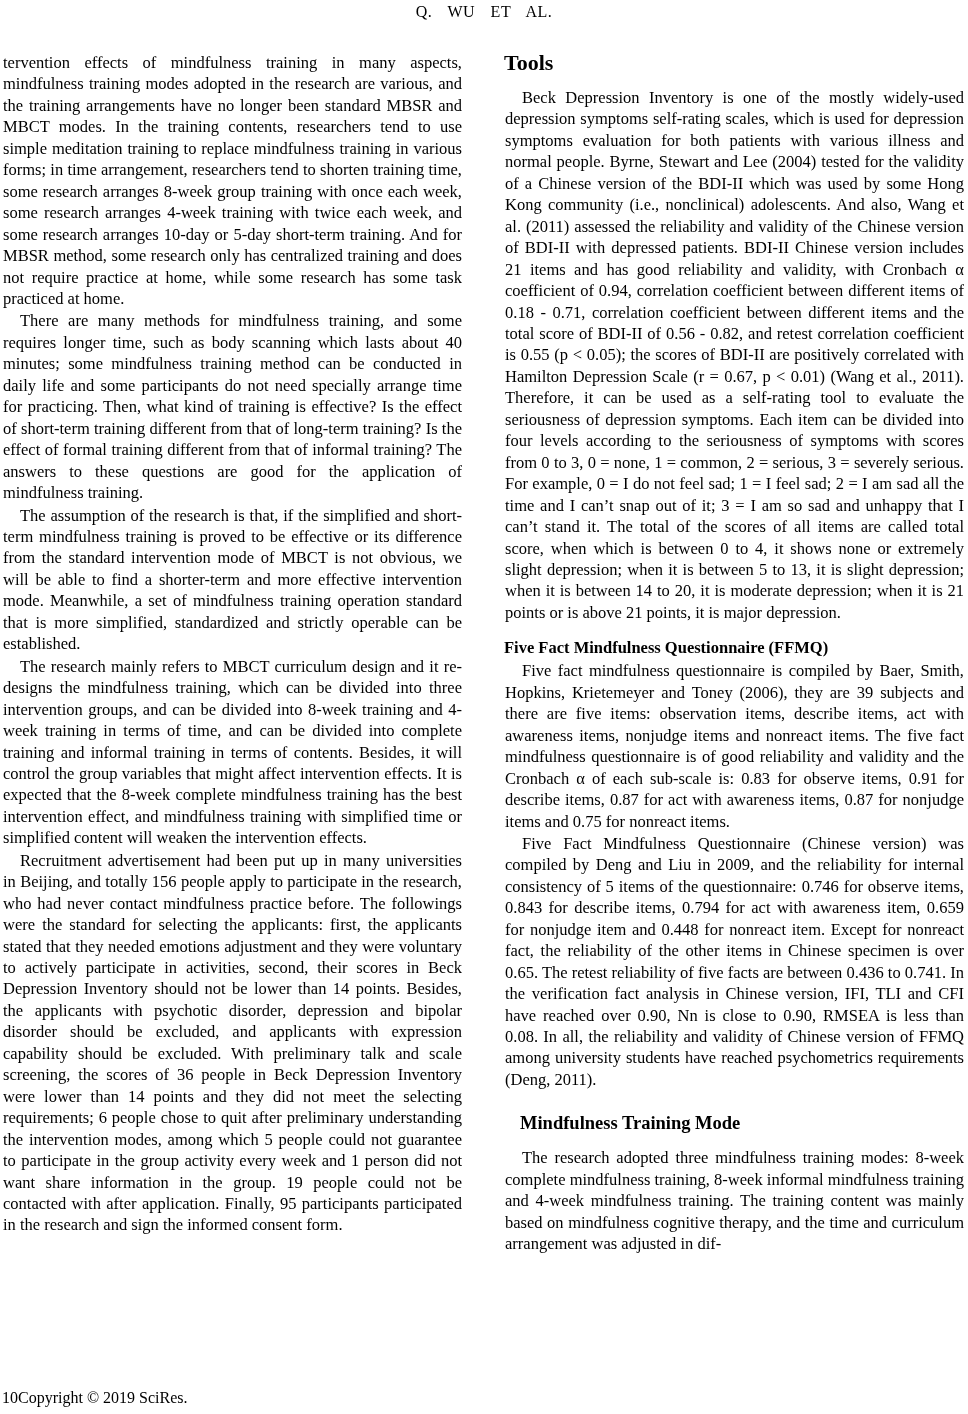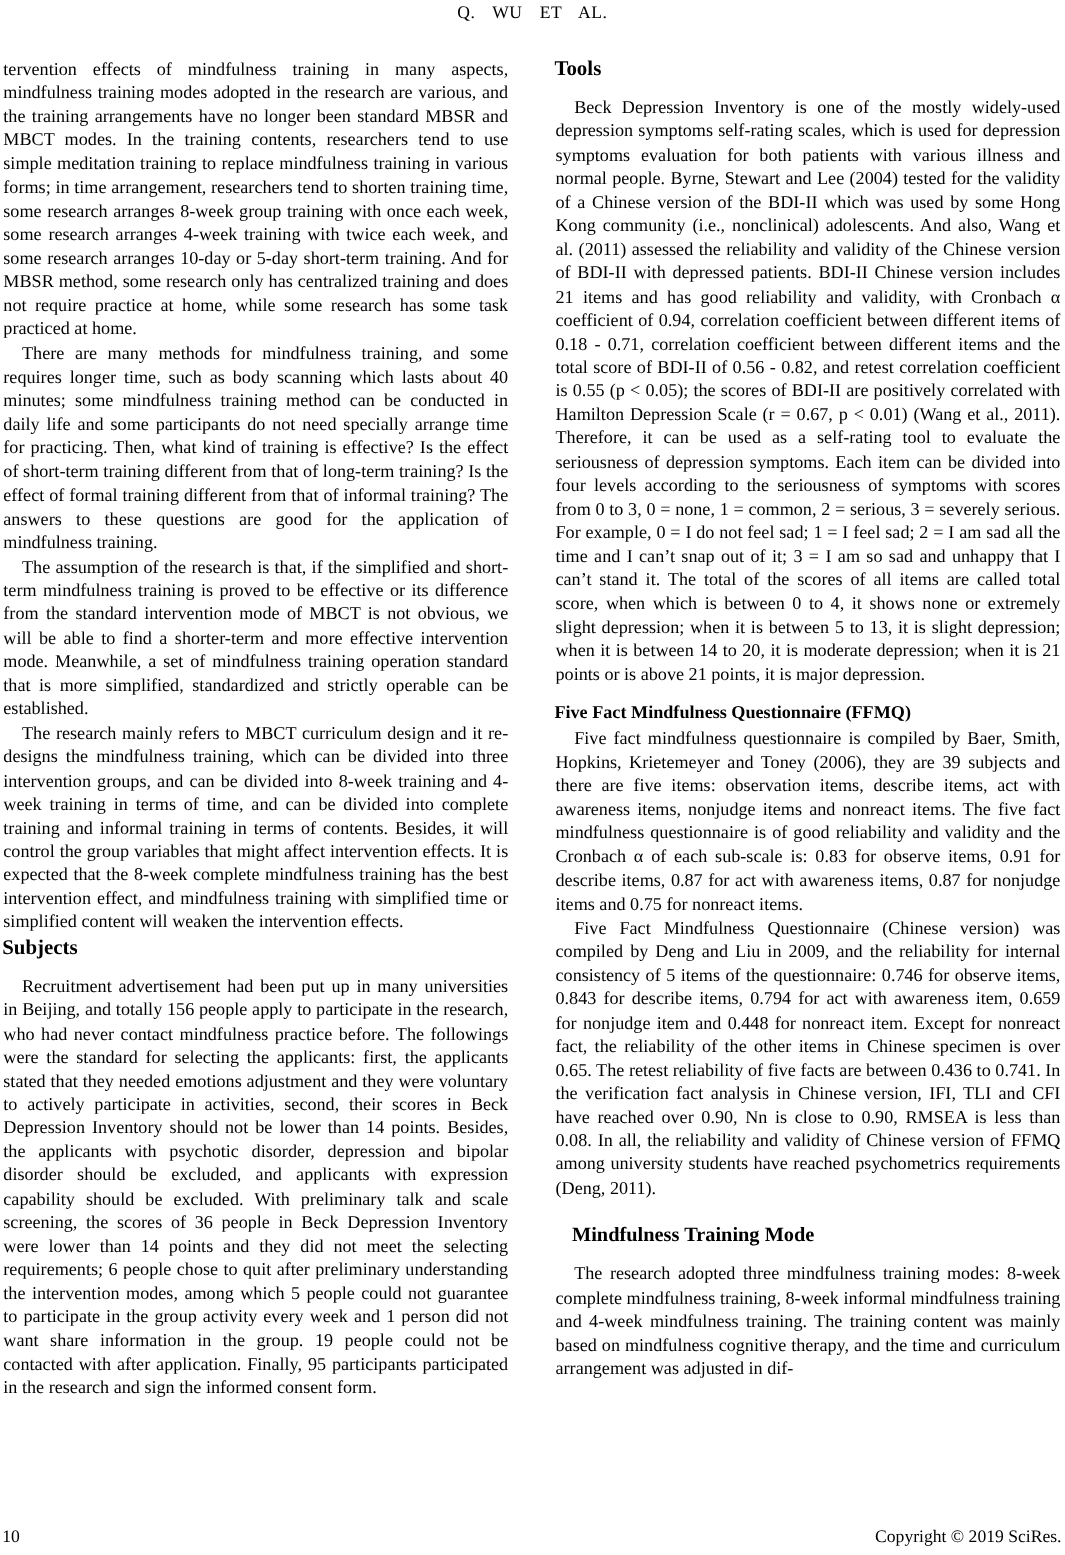--- a/index.html
+++ b/index.html
@@ -40,21 +40,21 @@
   }
   p.no-indent { text-indent: 0; }
   .h-methods {
     font-size: 20px;
     font-weight: bold;
     text-align: center;
     margin: 9px 0 10px 0;
     line-height: 25px;
   }
   .h-section {
-    font-size: 19px;
+    font-size: 22px;
     font-weight: bold;
     margin: 0 0 12px 0;
     line-height: 24px;
   }
   .h-section-mid {
     font-size: 18.5px;
     font-weight: bold;
     margin: 21px 0 12px 16px;
     line-height: 24px;
   }
@@ -64,38 +64,36 @@
     margin: 14px 0 0 0;
     line-height: 22px;
   }
   .h-sub-first { margin-top: 10px; }
   .footer {
     position: absolute;
     bottom: 6px;
     left: 2px;
     right: 3px;
     display: flex;
-    justify-content: space-between;
     font-size: 16px;
     line-height: 20px;
   }
 </style>
 </head>
 <body>
 
 <div class="running-head">Q. WU ET AL.</div>
 
 <div class="page-body">
 
   <div class="col">
     <p class="body-text no-indent">tervention effects of mindfulness training in many aspects, mindfulness training modes adopted in the research are various, and the training arrangements have no longer been standard MBSR and MBCT modes. In the training contents, researchers tend to use simple meditation training to replace mindfulness training in various forms; in time arrangement, researchers tend to shorten training time, some research arranges 8-week group training with once each week, some research arranges 4-week training with twice each week, and some research arranges 10-day or 5-day short-term training. And for MBSR method, some research only has centralized training and does not require practice at home, while some research has some task practiced at home.</p>
     <p class="body-text">There are many methods for mindfulness training, and some requires longer time, such as body scanning which lasts about 40 minutes; some mindfulness training method can be conducted in daily life and some participants do not need specially arrange time for practicing. Then, what kind of training is effective? Is the effect of short-term training different from that of long-term training? Is the effect of formal training different from that of informal training? The answers to these questions are good for the application of mindfulness training.</p>
     <p class="body-text">The assumption of the research is that, if the simplified and short-term mindfulness training is proved to be effective or its difference from the standard intervention mode of MBCT is not obvious, we will be able to find a shorter-term and more effective intervention mode. Meanwhile, a set of mindfulness training operation standard that is more simplified, standardized and strictly operable can be established.</p>
     <p class="body-text">The research mainly refers to MBCT curriculum design and it re-designs the mindfulness training, which can be divided into three intervention groups, and can be divided into 8-week training and 4-week training in terms of time, and can be divided into complete training and informal training in terms of contents. Besides, it will control the group variables that might affect intervention effects. It is expected that the 8-week complete mindfulness training has the best intervention effect, and mindfulness training with simplified time or simplified content will weaken the intervention effects.</p>
-    <h2 class="h-section">Subjects</h2>
     <p class="body-text">Recruitment advertisement had been put up in many universities in Beijing, and totally 156 people apply to participate in the research, who had never contact mindfulness practice before. The followings were the standard for selecting the applicants: first, the applicants stated that they needed emotions adjustment and they were voluntary to actively participate in activities, second, their scores in Beck Depression Inventory should not be lower than 14 points. Besides, the applicants with psychotic disorder, depression and bipolar disorder should be excluded, and applicants with expression capability should be excluded. With preliminary talk and scale screening, the scores of 36 people in Beck Depression Inventory were lower than 14 points and they did not meet the selecting requirements; 6 people chose to quit after preliminary understanding the intervention modes, among which 5 people could not guarantee to participate in the group activity every week and 1 person did not want share information in the group. 19 people could not be contacted with after application. Finally, 95 participants participated in the research and sign the informed consent form.</p>
   </div>
 
   <div class="col">
     <h2 class="h-section">Tools</h2>
     <p class="body-text">Beck Depression Inventory is one of the mostly widely-used depression symptoms self-rating scales, which is used for depression symptoms evaluation for both patients with various illness and normal people. Byrne, Stewart and Lee (2004) tested for the validity of a Chinese version of the BDI-II which was used by some Hong Kong community (i.e., nonclinical) adolescents. And also, Wang et al. (2011) assessed the reliability and validity of the Chinese version of BDI-II with depressed patients. BDI-II Chinese version includes 21 items and has good reliability and validity, with Cronbach α coefficient of 0.94, correlation coefficient between different items of 0.18 - 0.71, correlation coefficient between different items and the total score of BDI-II of 0.56 - 0.82, and retest correlation coefficient is 0.55 (p &lt; 0.05); the scores of BDI-II are positively correlated with Hamilton Depression Scale (r = 0.67, p &lt; 0.01) (Wang et al., 2011). Therefore, it can be used as a self-rating tool to evaluate the seriousness of depression symptoms. Each item can be divided into four levels according to the seriousness of symptoms with scores from 0 to 3, 0 = none, 1 = common, 2 = serious, 3 = severely serious. For example, 0 = I do not feel sad; 1 = I feel sad; 2 = I am sad all the time and I can’t snap out of it; 3 = I am so sad and unhappy that I can’t stand it. The total of the scores of all items are called total score, when which is between 0 to 4, it shows none or extremely slight depression; when it is between 5 to 13, it is slight depression; when it is between 14 to 20, it is moderate depression; when it is 21 points or is above 21 points, it is major depression.</p>
     <h3 class="h-sub">Five Fact Mindfulness Questionnaire (FFMQ)</h3>
     <p class="body-text">Five fact mindfulness questionnaire is compiled by Baer, Smith, Hopkins, Krietemeyer and Toney (2006), they are 39 subjects and there are five items: observation items, describe items, act with awareness items, nonjudge items and nonreact items. The five fact mindfulness questionnaire is of good reliability and validity and the Cronbach α of each sub-scale is: 0.83 for observe items, 0.91 for describe items, 0.87 for act with awareness items, 0.87 for nonjudge items and 0.75 for nonreact items.</p>
     <p class="body-text">Five Fact Mindfulness Questionnaire (Chinese version) was compiled by Deng and Liu in 2009, and the reliability for internal consistency of 5 items of the questionnaire: 0.746 for observe items, 0.843 for describe items, 0.794 for act with awareness item, 0.659 for nonjudge item and 0.448 for nonreact item. Except for nonreact fact, the reliability of the other items in Chinese specimen is over 0.65. The retest reliability of five facts are between 0.436 to 0.741. In the verification fact analysis in Chinese version, IFI, TLI and CFI have reached over 0.90, Nn is close to 0.90, RMSEA is less than 0.08. In all, the reliability and validity of Chinese version of FFMQ among university students have reached psychometrics requirements (Deng, 2011).</p>
     <h2 class="h-section-mid">Mindfulness Training Mode</h2>

